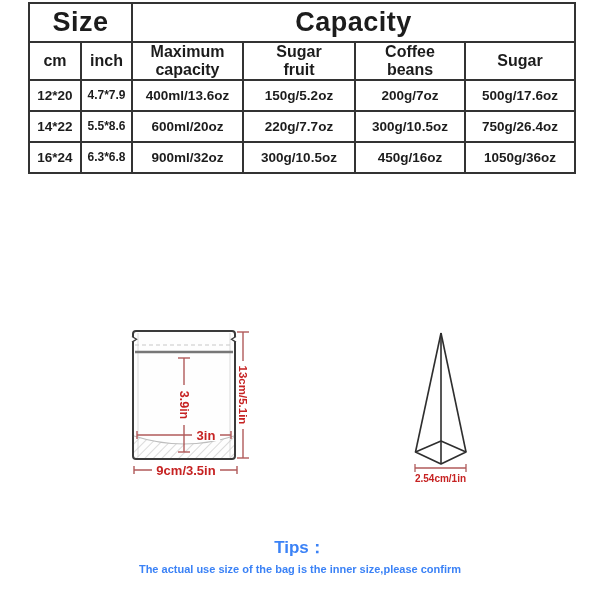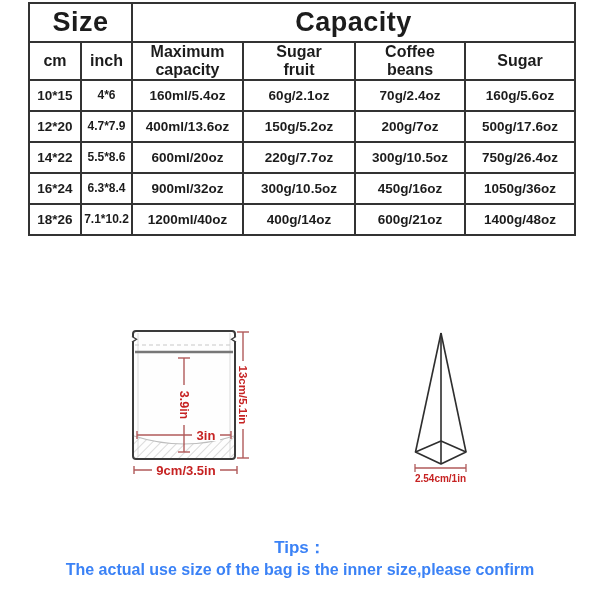--- a/index.html
+++ b/index.html
@@ -27,21 +27,21 @@
   
   svg.diag{position:absolute;left:0;top:315px;}
   svg.diag text{font-family:"Liberation Sans",sans-serif;font-weight:bold;}
 
   
   .tips{
     position:absolute;left:0;top:538px;width:600px;text-align:center;
     font-weight:bold;line-height:19px;
   }
   .tips-title{font-size:17px;margin-bottom:3px;}
-  .tips-line{font-size:16px;}
+  .tips-line{font-size:11px;}
 </style>
 </head>
 <body>
 
 <div class="stage">
 
   <div class="tablewrap">
     <table class="cap">
       <colgroup>
         <col style="width:52px">
@@ -63,58 +63,42 @@
 capacity</th>
           <th>Sugar
 fruit</th>
           <th>Coffee
 beans</th>
           <th>Sugar</th>
         </tr>
       </thead>
       <tbody>
           <tr>
-            <td>10*15</td>
-            <td>4*6</td>
-            <td>160ml/5.4oz</td>
-            <td>60g/2.1oz</td>
-            <td>70g/2.4oz</td>
-            <td>160g/5.6oz</td>
-          </tr>
-          <tr>
             <td>12*20</td>
             <td>4.7*7.9</td>
             <td>400ml/13.6oz</td>
             <td>150g/5.2oz</td>
             <td>200g/7oz</td>
             <td>500g/17.6oz</td>
           </tr>
           <tr>
             <td>14*22</td>
             <td>5.5*8.6</td>
             <td>600ml/20oz</td>
             <td>220g/7.7oz</td>
             <td>300g/10.5oz</td>
             <td>750g/26.4oz</td>
           </tr>
           <tr>
             <td>16*24</td>
-            <td>6.3*8.4</td>
+            <td>6.3*6.8</td>
             <td>900ml/32oz</td>
             <td>300g/10.5oz</td>
             <td>450g/16oz</td>
             <td>1050g/36oz</td>
-          </tr>
-          <tr>
-            <td>18*26</td>
-            <td>7.1*10.2</td>
-            <td>1200ml/40oz</td>
-            <td>400g/14oz</td>
-            <td>600g/21oz</td>
-            <td>1400g/48oz</td>
           </tr>
         </tbody>
     </table>
   </div>
 
   <svg class="diag" width="600" height="185" viewBox="0 315 600 185">
     <defs>
       <pattern id="hatch" width="6" height="6" patternUnits="userSpaceOnUse" patternTransform="rotate(45)">
         <line x1="0" y1="0" x2="0" y2="6" stroke="#cccccc" stroke-width="1.4"></line>
       </pattern>

